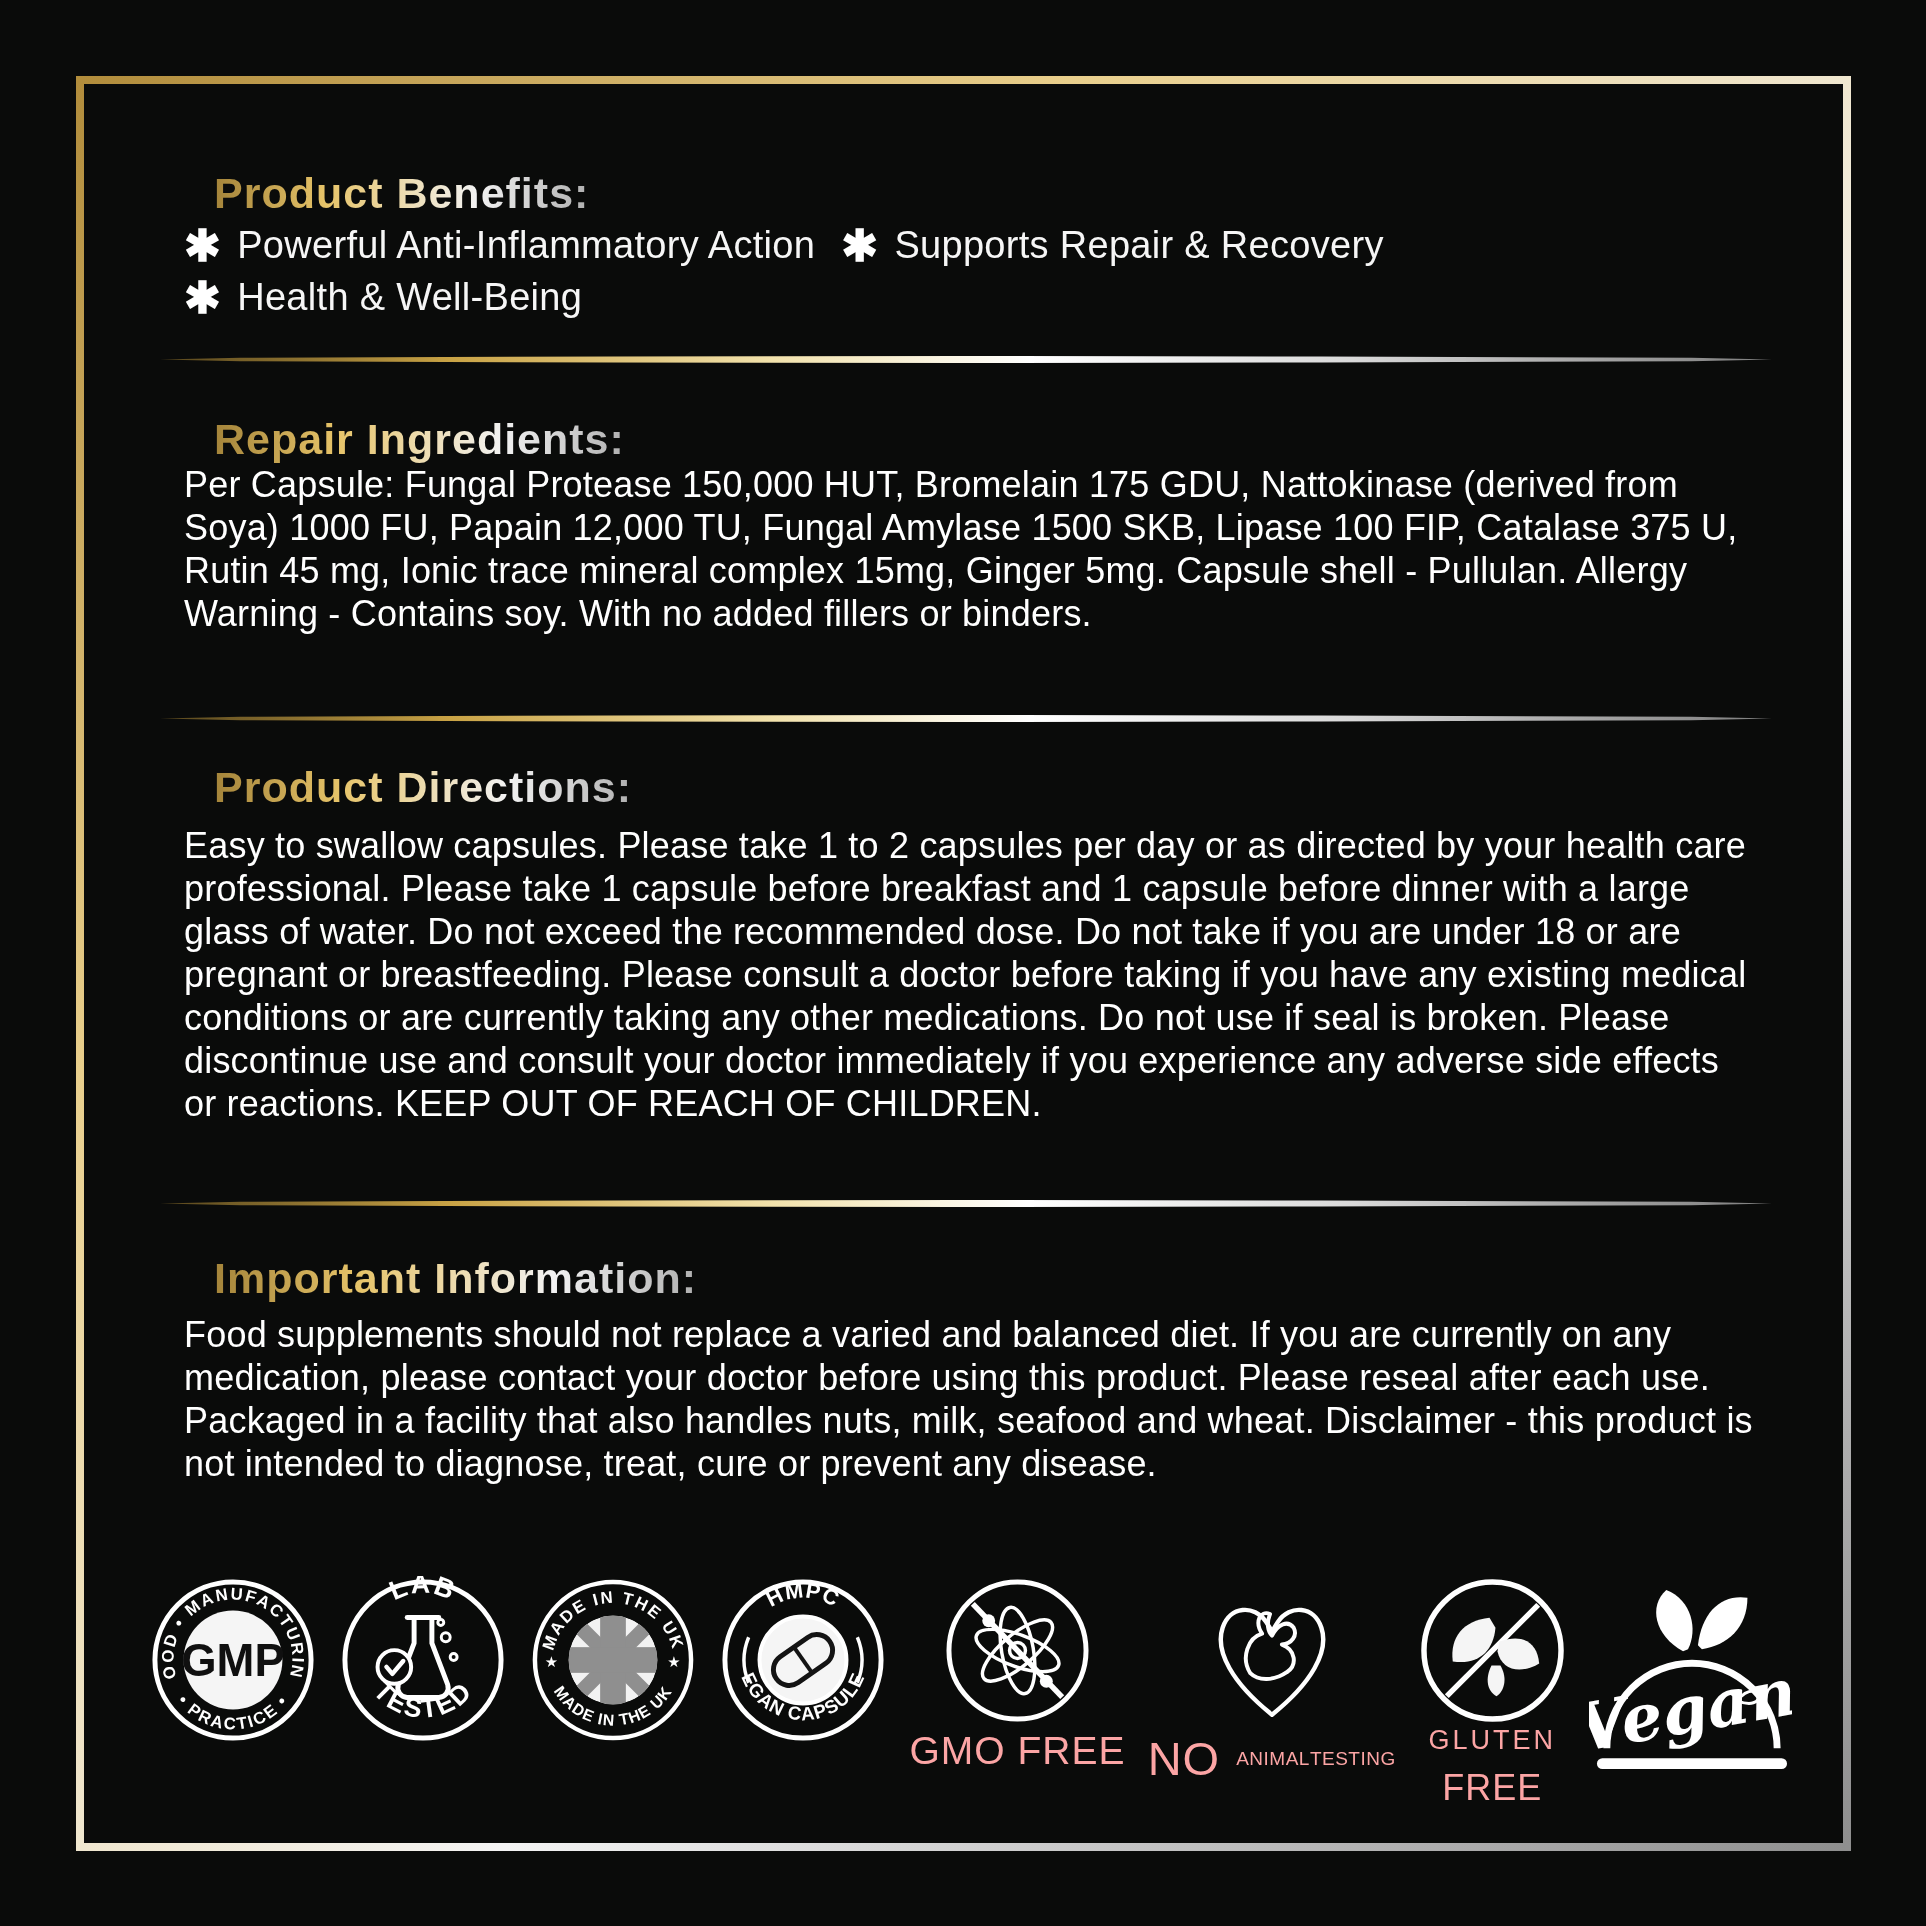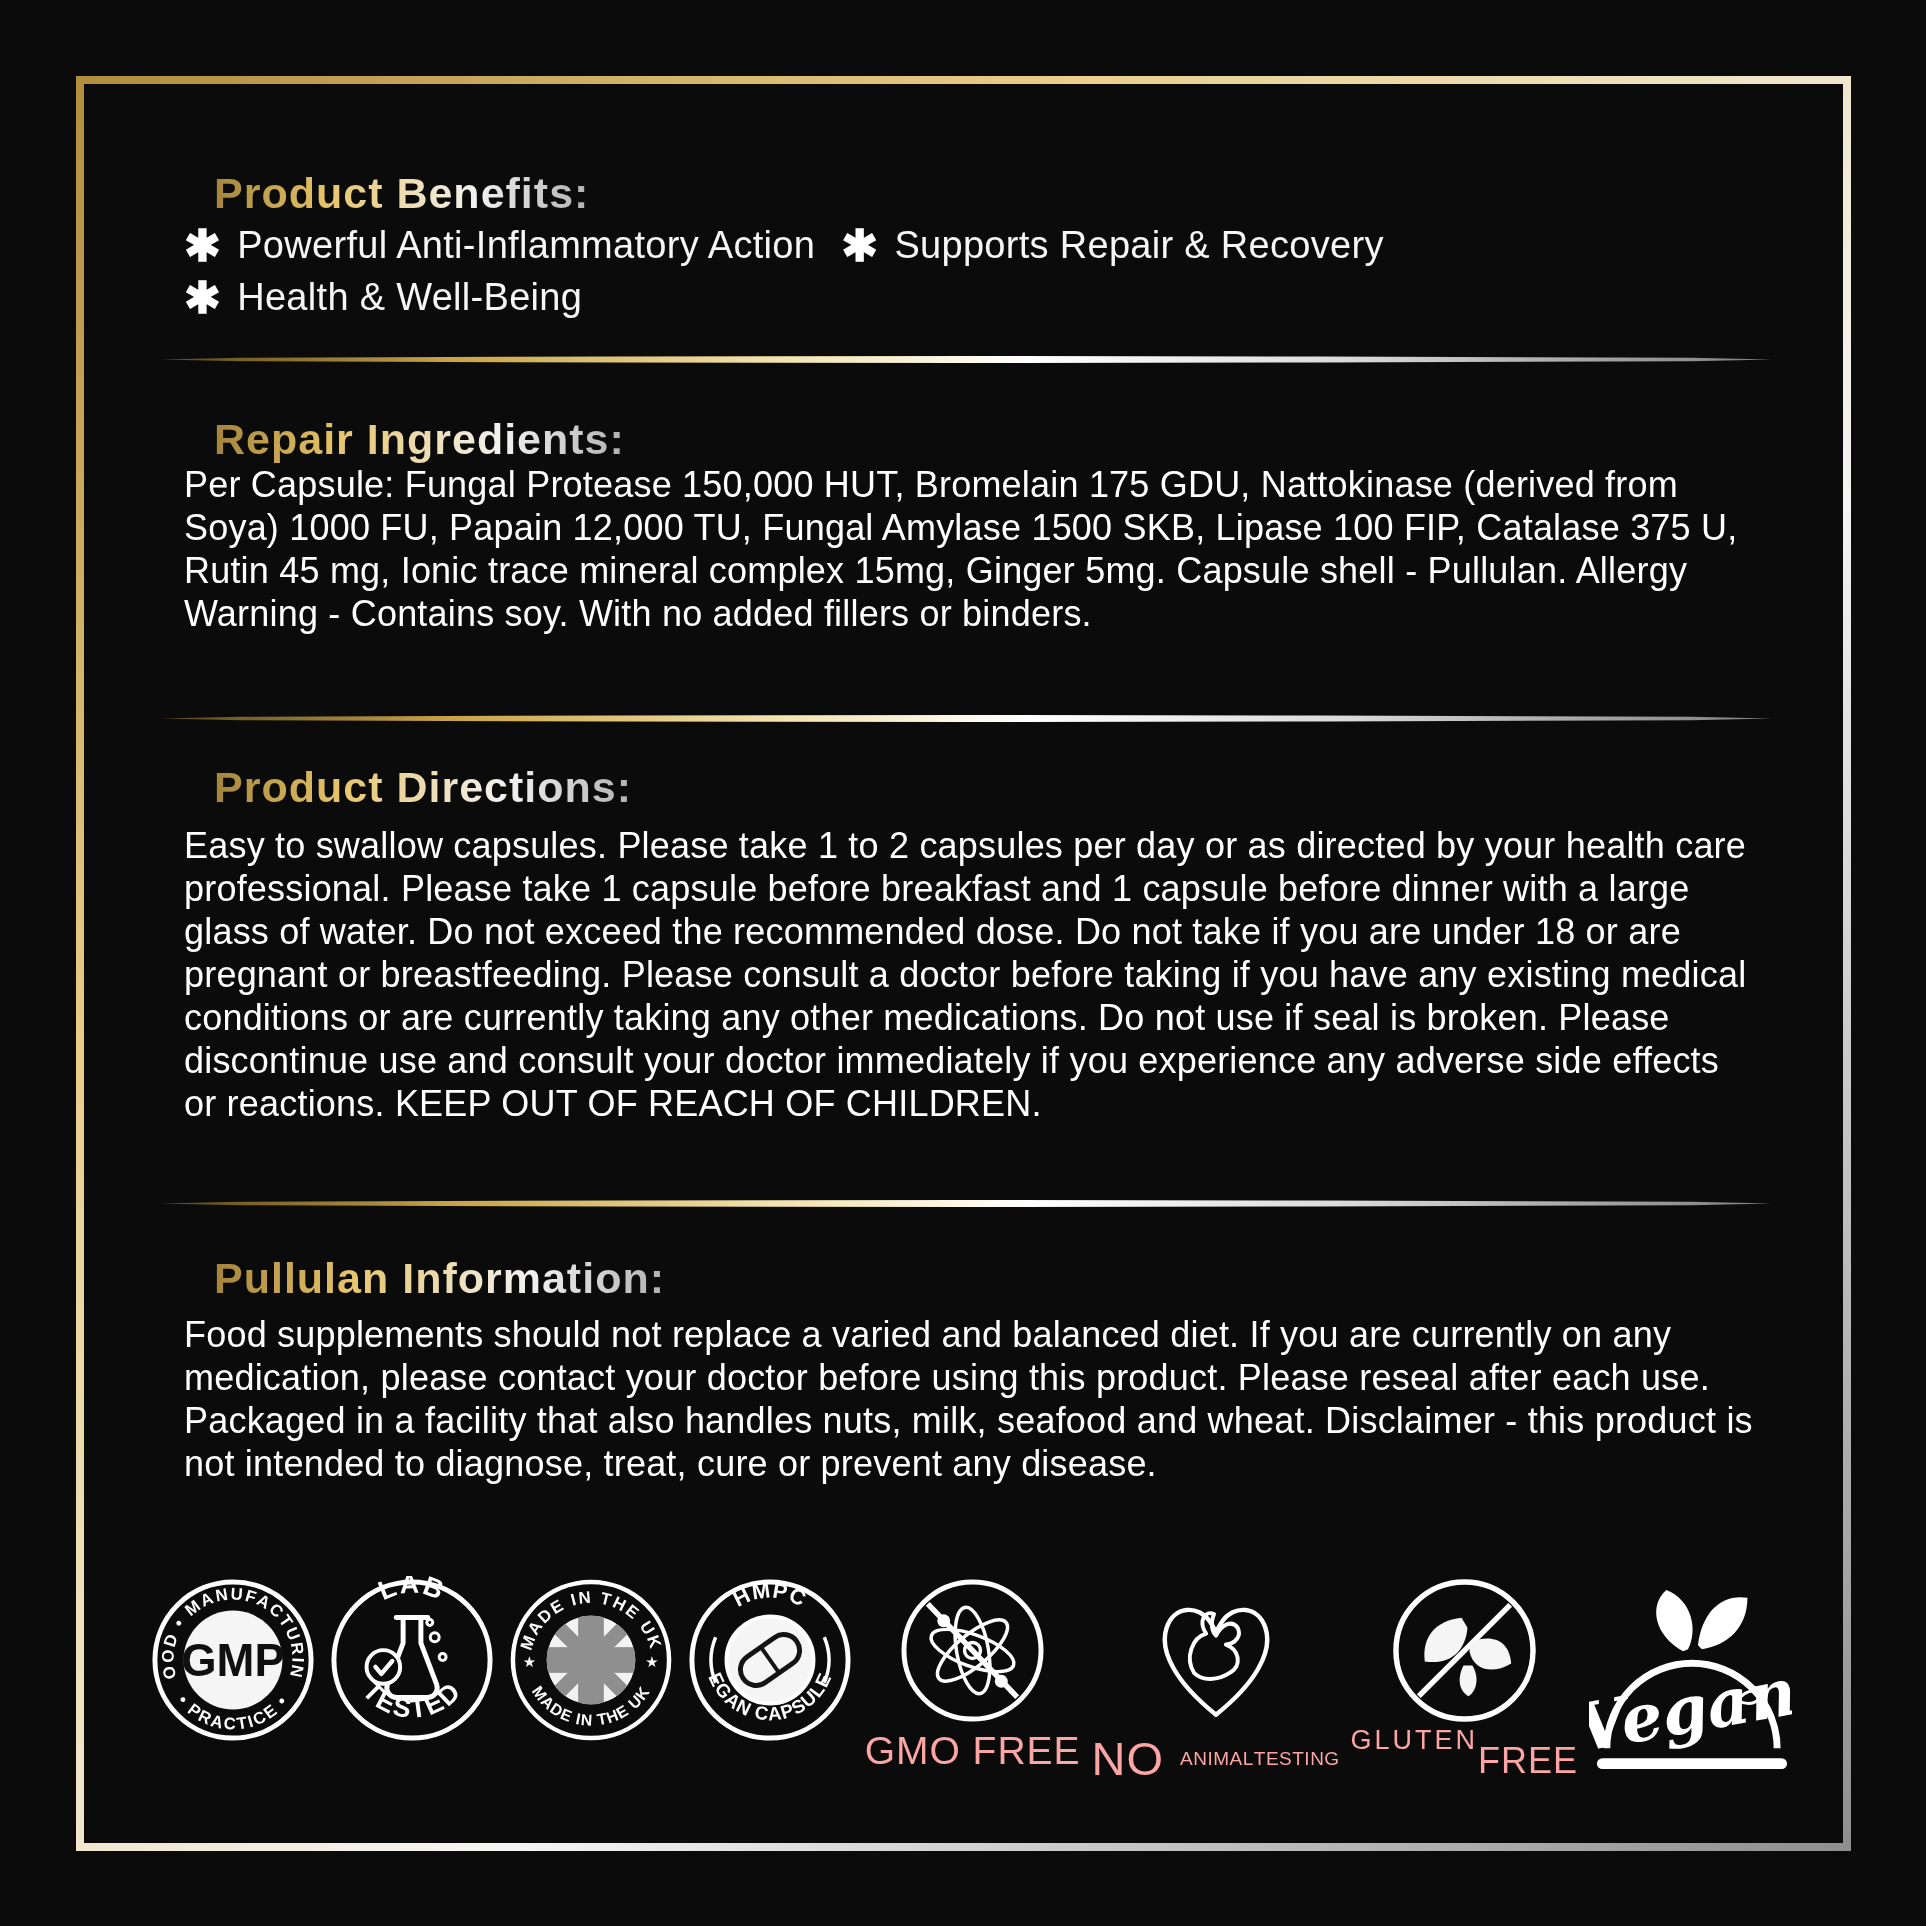--- a/index.html
+++ b/index.html
@@ -38,21 +38,21 @@
     position:absolute;left:149px;right:135px;top:1576px;height:213px;
     display:flex;justify-content:space-between;align-items:flex-start;
   }
   .badge{display:flex;flex-direction:column;align-items:center;}
   .badge svg{display:block;}
   .badge-label{color:#fca5a5;text-align:center;}
   .lbl-gmo{font-size:39px;letter-spacing:1px;margin-top:4px;}
   .lbl-no{display:flex;align-items:center;gap:16px;margin-top:6px;}
   .lbl-no .main{font-size:47px;letter-spacing:1px;}
   .lbl-no .subs{display:flex;flex-direction:row;text-align:left;font-size:19px;line-height:21px;letter-spacing:0.5px;}
-  .lbl-gluten{display:flex;flex-direction:row;line-height:1;margin-top:2px;}
+  .lbl-gluten{display:flex;flex-direction:column;line-height:1;margin-top:2px;}
   .lbl-gluten .top{font-size:27px;letter-spacing:3px;}
   .lbl-gluten .bottom{font-size:36px;letter-spacing:1px;margin-top:16px;}
   svg text{font-family:"Liberation Sans",sans-serif;}
   .script-text{font-family:"DejaVu Serif",serif;font-style:italic;font-weight:bold;}
 </style>
 </head>
 <body>
 
 <div class="frame"></div>
 
@@ -77,21 +77,21 @@
 <div class="heading" style="top:414px">Repair Ingredients:</div>
 <div class="para" style="top:463px">Per Capsule: Fungal Protease 150,000 HUT, Bromelain 175 GDU, Nattokinase (derived from Soya) 1000 FU, Papain 12,000 TU, Fungal Amylase 1500 SKB, Lipase 100 FIP, Catalase 375 U, Rutin 45 mg, Ionic trace mineral complex 15mg, Ginger 5mg. Capsule shell - Pullulan. Allergy Warning - Contains soy. With no added fillers or binders.</div>
 
 <div class="divider" style="top:715px"></div>
 
 <div class="heading" style="top:762px">Product Directions:</div>
 <div class="para" style="top:824px">Easy to swallow capsules. Please take 1 to 2 capsules per day or as directed by your health care professional. Please take 1 capsule before breakfast and 1 capsule before dinner with a large glass of water. Do not exceed the recommended dose. Do not take if you are under 18 or are pregnant or breastfeeding. Please consult a doctor before taking if you have any existing medical conditions or are currently taking any other medications. Do not use if seal is broken. Please discontinue use and consult your doctor immediately if you experience any adverse side effects or reactions. KEEP OUT OF REACH OF CHILDREN.</div>
 
 <div class="divider" style="top:1200px"></div>
 
-<div class="heading" style="top:1253px">Pullulan Information:</div>
+<div class="heading" style="top:1253px">Important Information:</div>
 <div class="para" style="top:1313px">Food supplements should not replace a varied and balanced diet. If you are currently on any medication, please contact your doctor before using this product. Please reseal after each use. Packaged in a facility that also handles nuts, milk, seafood and wheat. Disclaimer - this product is not intended to diagnose, treat, cure or prevent any disease.</div>
 
 <div class="badges">
 
   <div class="badge">
     <svg width="168" height="168" viewBox="0 0 170 170">
       <defs>
         <path id="gmpTop" d="M 31,110 A 60 60 0 1 1 139,110" fill="none"></path>
         <path id="gmpBottom" d="M 16,97 A 70 70 0 0 0 154,97" fill="none"></path>
       </defs>

